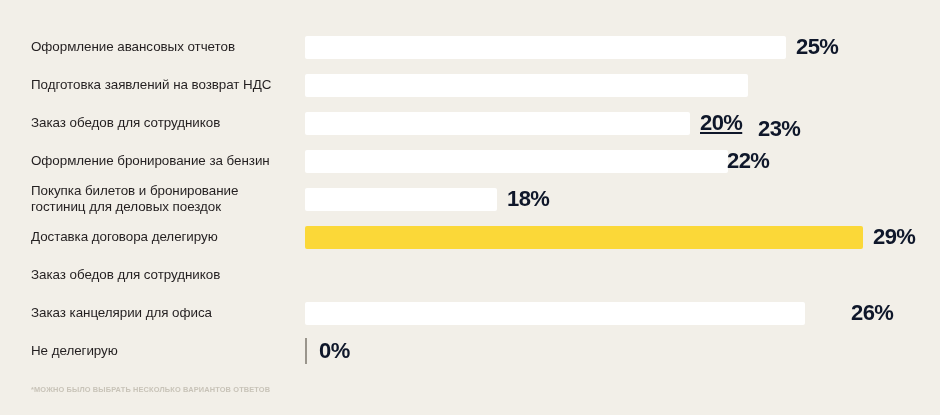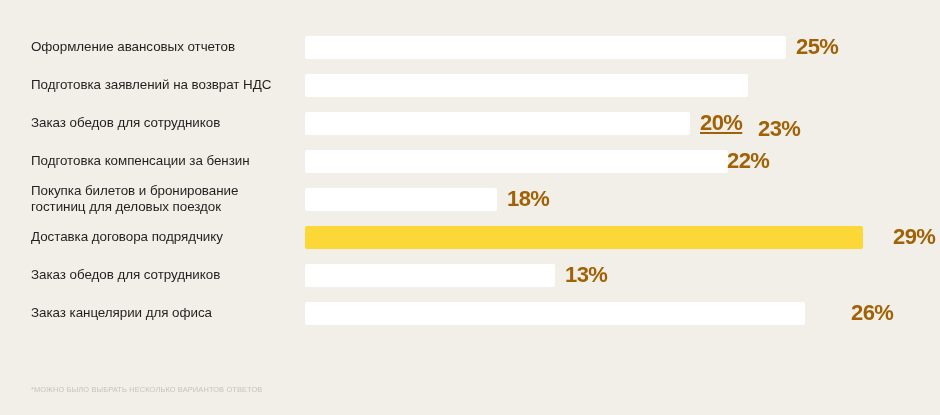--- a/index.html
+++ b/index.html
@@ -65,31 +65,31 @@
     top: 6px;
     height: 26px;
     border-radius: 0;
   }
   .bar-value {
     position: absolute;
     top: 50%;
     transform: translateY(-50%);
     font-size: 22px;
     font-weight: 700;
-    color: #a16207;
+    color: #0f172a;
     letter-spacing: -0.6px;
     font-family: "Liberation Sans", sans-serif;
     transform-origin: left center;
   }
   .footnote {
     position: absolute;
     left: 31px;
     top: 385px;
     font-size: 7.4px;
-    font-weight: 400;
+    font-weight: 700;
     letter-spacing: 0.15px;
     color: #C8C3B8;
     text-transform: uppercase;
     font-family: "Liberation Sans", sans-serif;
   }
 </style>
 </head>
 <body>
 
 <div id="chart-root">
@@ -109,50 +109,53 @@
         </div>
       </div>
       <div class="row">
         <div class="row-label">Заказ обедов для сотрудников</div>
         <div class="bar-track">
           <div class="bar" style="width: 385px;"></div>
           <div class="bar-value" style="left: 395px; text-decoration: underline;">20%</div>
         </div>
       </div>
       <div class="row">
-        <div class="row-label">Подготовка компенсации за бензин</div>
+        <div class="row-label">Оформление бронирование за бензин</div>
         <div class="bar-track">
           <div class="bar" style="width: 423px;"></div>
           <div class="bar-value" style="left: 422px;">22%</div>
         </div>
       </div>
       <div class="row">
         <div class="row-label">Покупка билетов и бронирование
 гостиниц для деловых поездок</div>
         <div class="bar-track">
           <div class="bar" style="width: 192px;"></div>
           <div class="bar-value" style="left: 202px;">18%</div>
         </div>
       </div>
       <div class="row">
-        <div class="row-label">Доставка договора подрядчику</div>
+        <div class="row-label">Доставка договора делегирую</div>
         <div class="bar-track">
           <div class="bar accent" style="width: 558px;"></div>
-          <div class="bar-value" style="left: 568px; margin-left: 20px;">29%</div>
+          <div class="bar-value" style="left: 568px;">29%</div>
         </div>
       </div>
       <div class="row">
         <div class="row-label">Заказ обедов для сотрудников</div>
-        <div class="bar-track">
-          <div class="bar" style="width: 250px;"></div>
-          <div class="bar-value" style="left: 260px;">13%</div>
-        </div>
       </div>
       <div class="row">
         <div class="row-label">Заказ канцелярии для офиса</div>
         <div class="bar-track">
           <div class="bar" style="width: 500px;"></div>
           <div class="bar-value" style="left: 510px; margin-left: 36px;">26%</div>
         </div>
       </div>
+      <div class="row">
+        <div class="row-label">Не делегирую</div>
+        <div class="bar-track">
+          <div class="bar zero"></div>
+          <div class="bar-value" style="left: 14px;">0%</div>
+        </div>
+      </div>
     </div>
   <div class="footnote">*МОЖНО БЫЛО ВЫБРАТЬ НЕСКОЛЬКО ВАРИАНТОВ ОТВЕТОВ</div>
 </div>
 
 </body></html>

